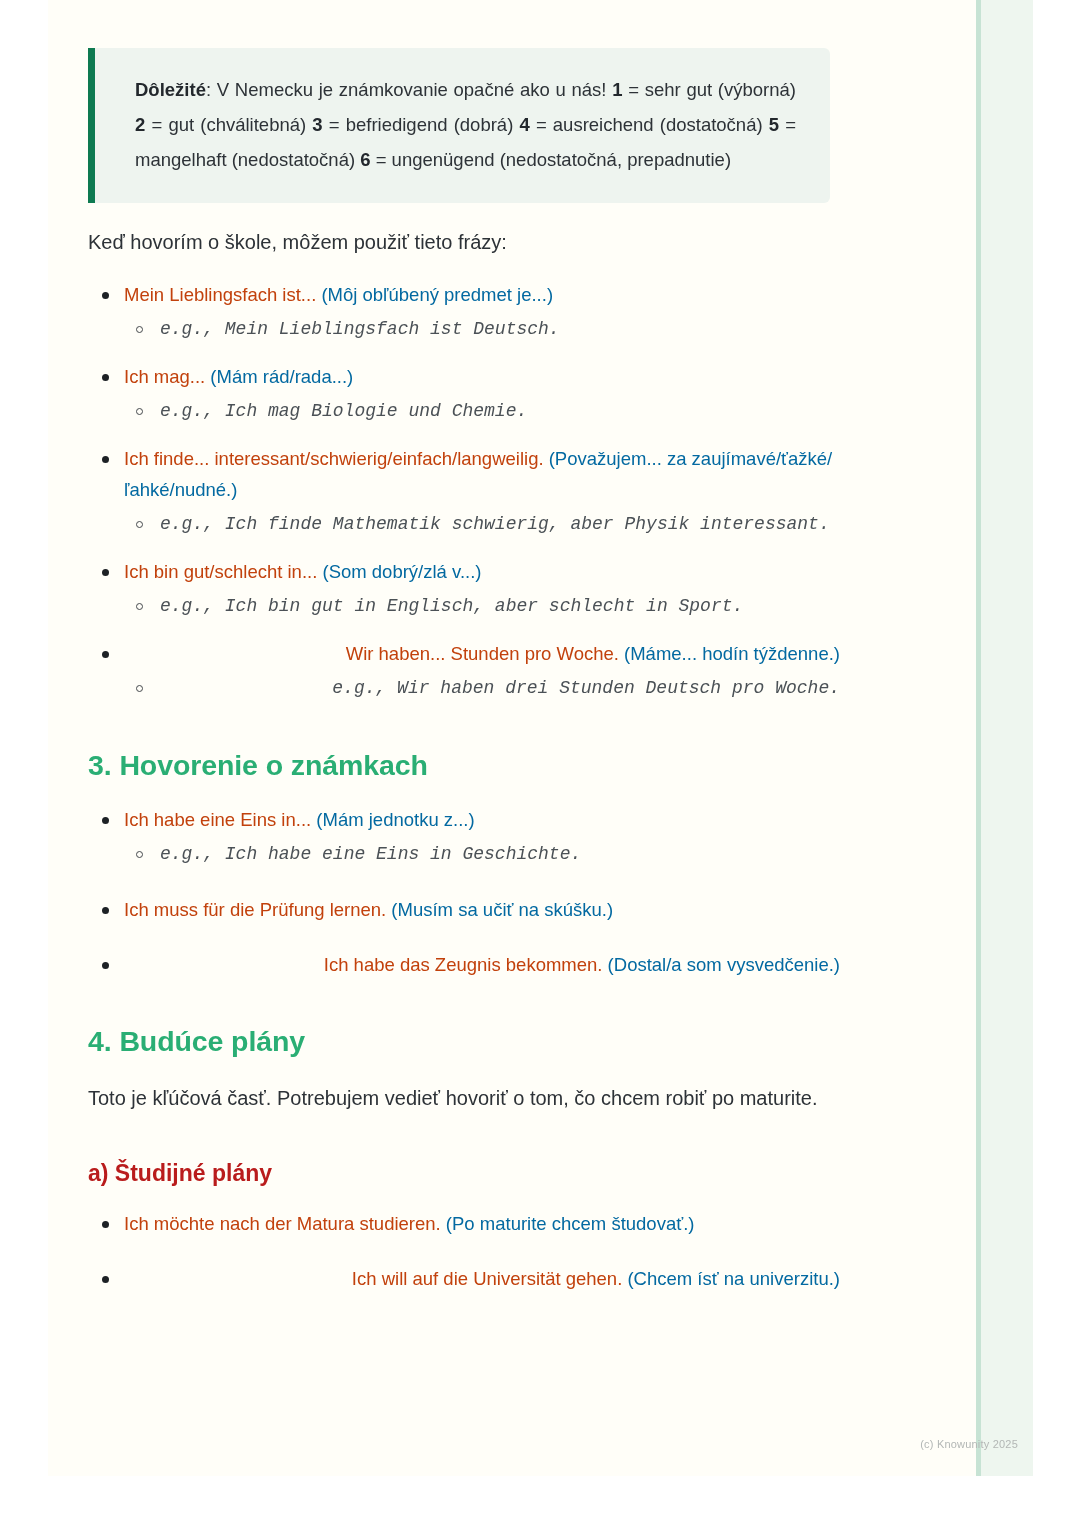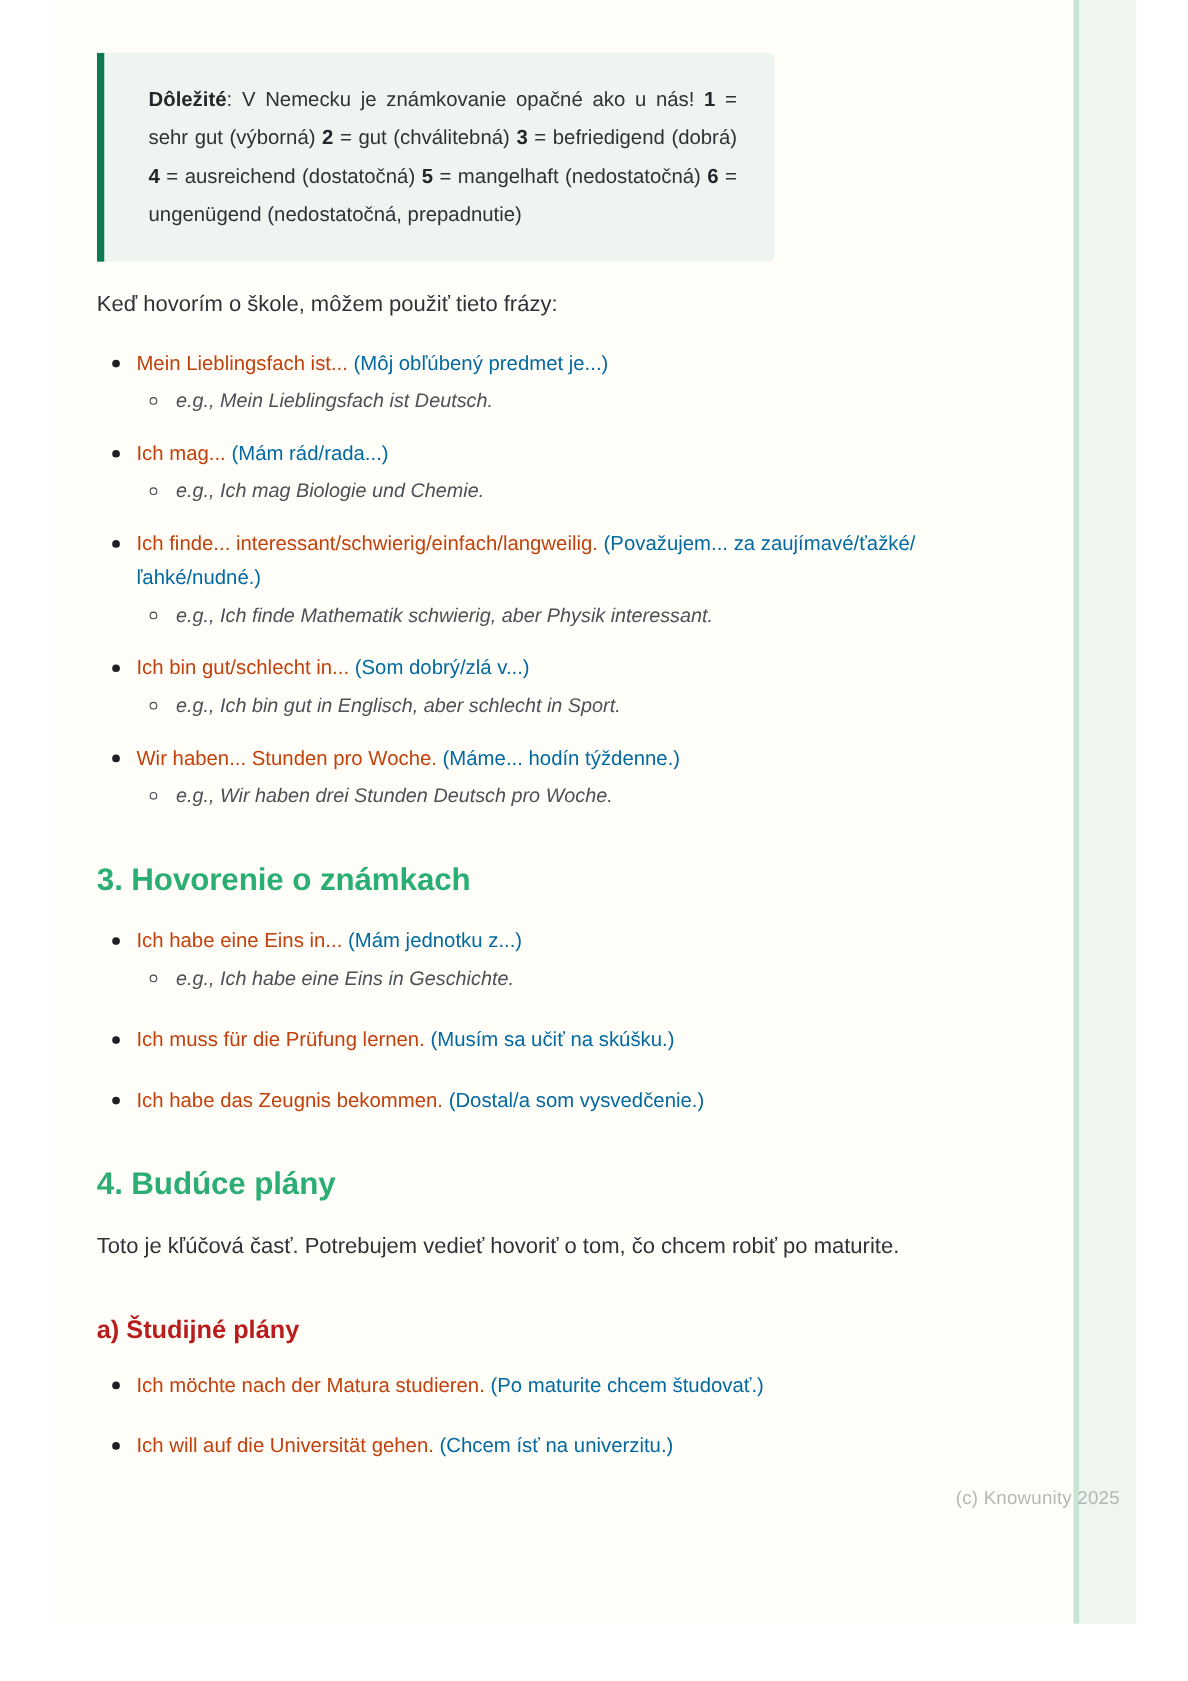--- a/index.html
+++ b/index.html
@@ -49,21 +49,21 @@
   }
 
   
   .callout {
     margin-top: 48px;
     background: #eef4ef;
     border-left: 7px solid #0e7a51;
     border-radius: 0 6px 6px 0;
     padding: 24px 34px 26px 40px;
     box-sizing: border-box;
-    width: 616px;
+    width: 742px;
   }
   .callout p {
     margin: 0;
     font-size: 18.5px;
     line-height: 35px;
     color: #2d3237;
     text-align: justify;
     text-justify: inter-word;
   }
   .callout b { font-weight: 700; color: #23282d; }
@@ -102,21 +102,21 @@
   ul.lvl1 {
     list-style: none;
     margin: 20px 0 0 0;
     padding: 0;
   }
   ul.lvl1 > li.item {
     position: relative;
     padding-left: 36px;
     margin-bottom: 16px;
   }
-  ul.lvl1 > li.item:last-child { margin-bottom: 0; }
+  ul.lvl1 > li.item:last-child { margin-bottom: 0; text-align: right; }
   ul.lvl1 > li.item > .disc {
     position: absolute;
     left: 14px;
     top: 13px;
     width: 7px;
     height: 7px;
     background: #1d2125;
     border-radius: 50%;
   }
   .line1 {
@@ -129,20 +129,21 @@
 
   ul.lvl2 {
     list-style: none;
     margin: 4px 0 0 0;
     padding: 0;
   }
   ul.lvl2 > li.subitem {
     position: relative;
     padding-left: 36px;
     margin-top: 1px;
+    font-family: Liberation Mono, monospace;
   }
   ul.lvl2 > li.subitem > .ring {
     position: absolute;
     left: 12px;
     top: 12px;
     width: 7px;
     height: 7px;
     border: 1.6px solid #45494d;
     border-radius: 50%;
     box-sizing: border-box;
@@ -155,22 +156,22 @@
   }
 
   
   ul.spaced > li.item { margin-bottom: 24px; }
   ul.spaced > li.item:last-child { margin-bottom: 0; }
 
   
   .watermark {
     position: absolute;
     right: 62px;
-    top: 1352px;
-    font-size: 17px;
+    top: 1438px;
+    font-size: 11px;
     color: #b3b7b5;
     letter-spacing: 0.2px;
     white-space: nowrap;
   }
 </style>
 </head>
 <body>
 
 <div id="page-root">
 

